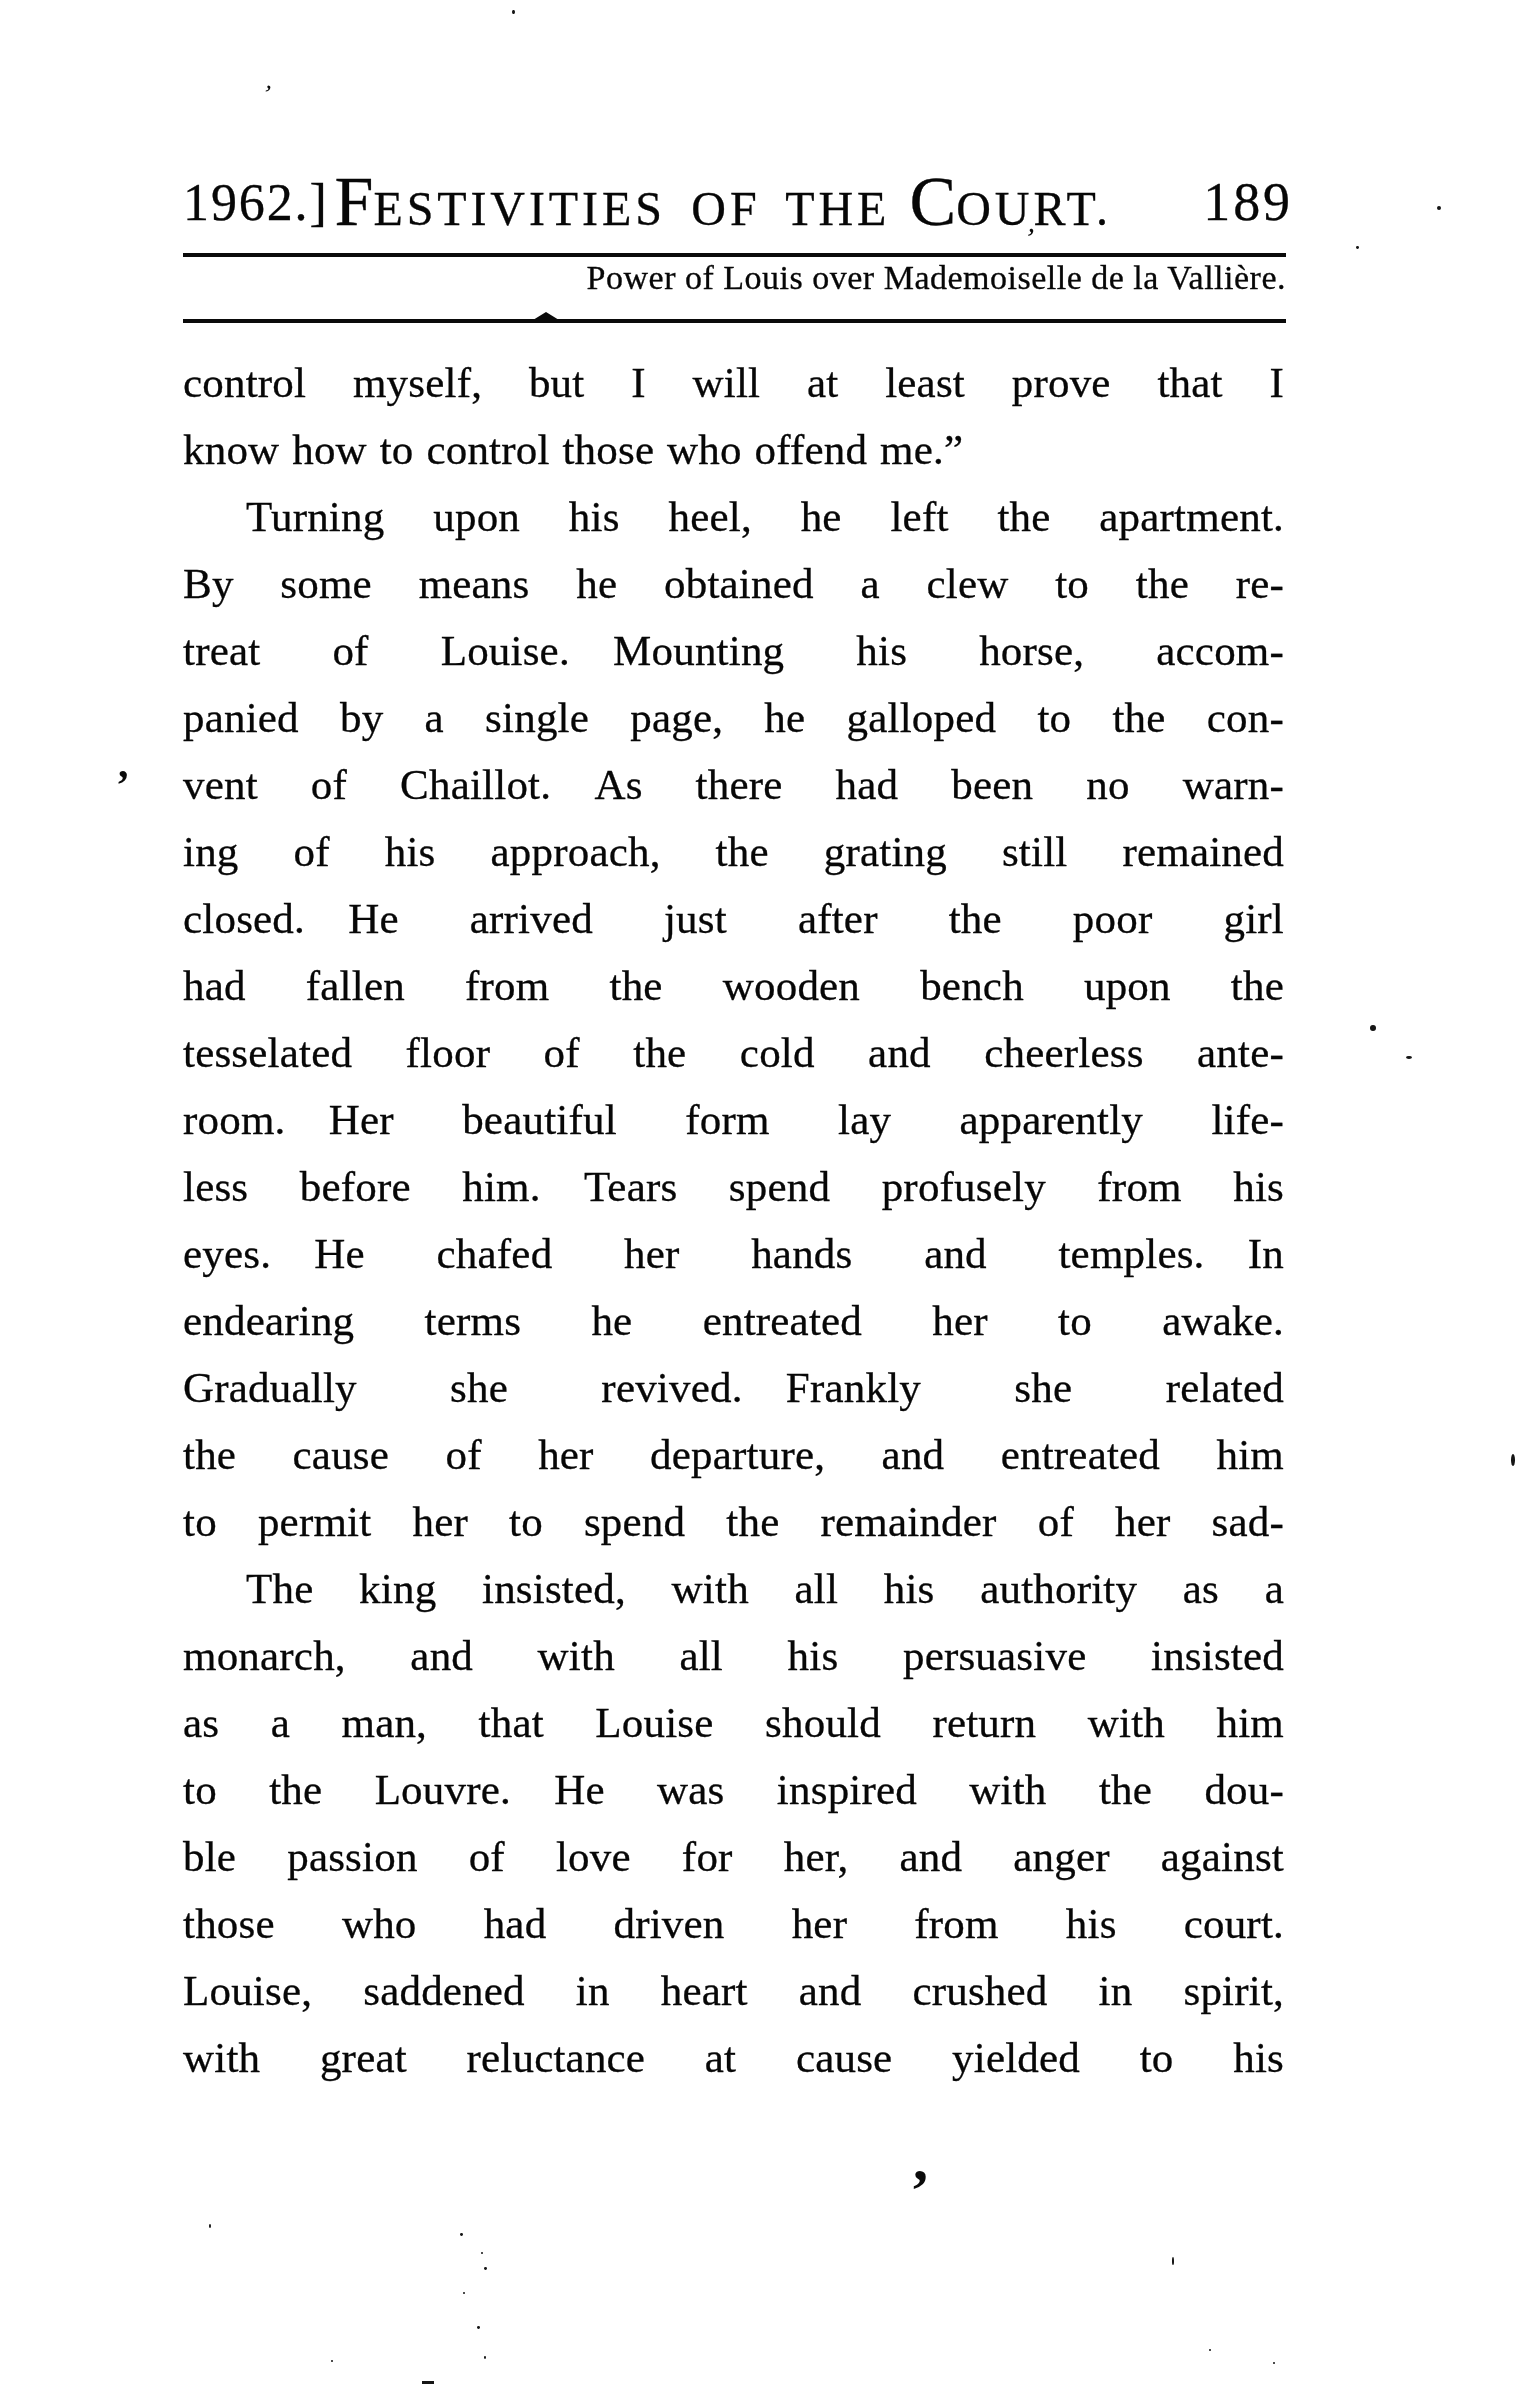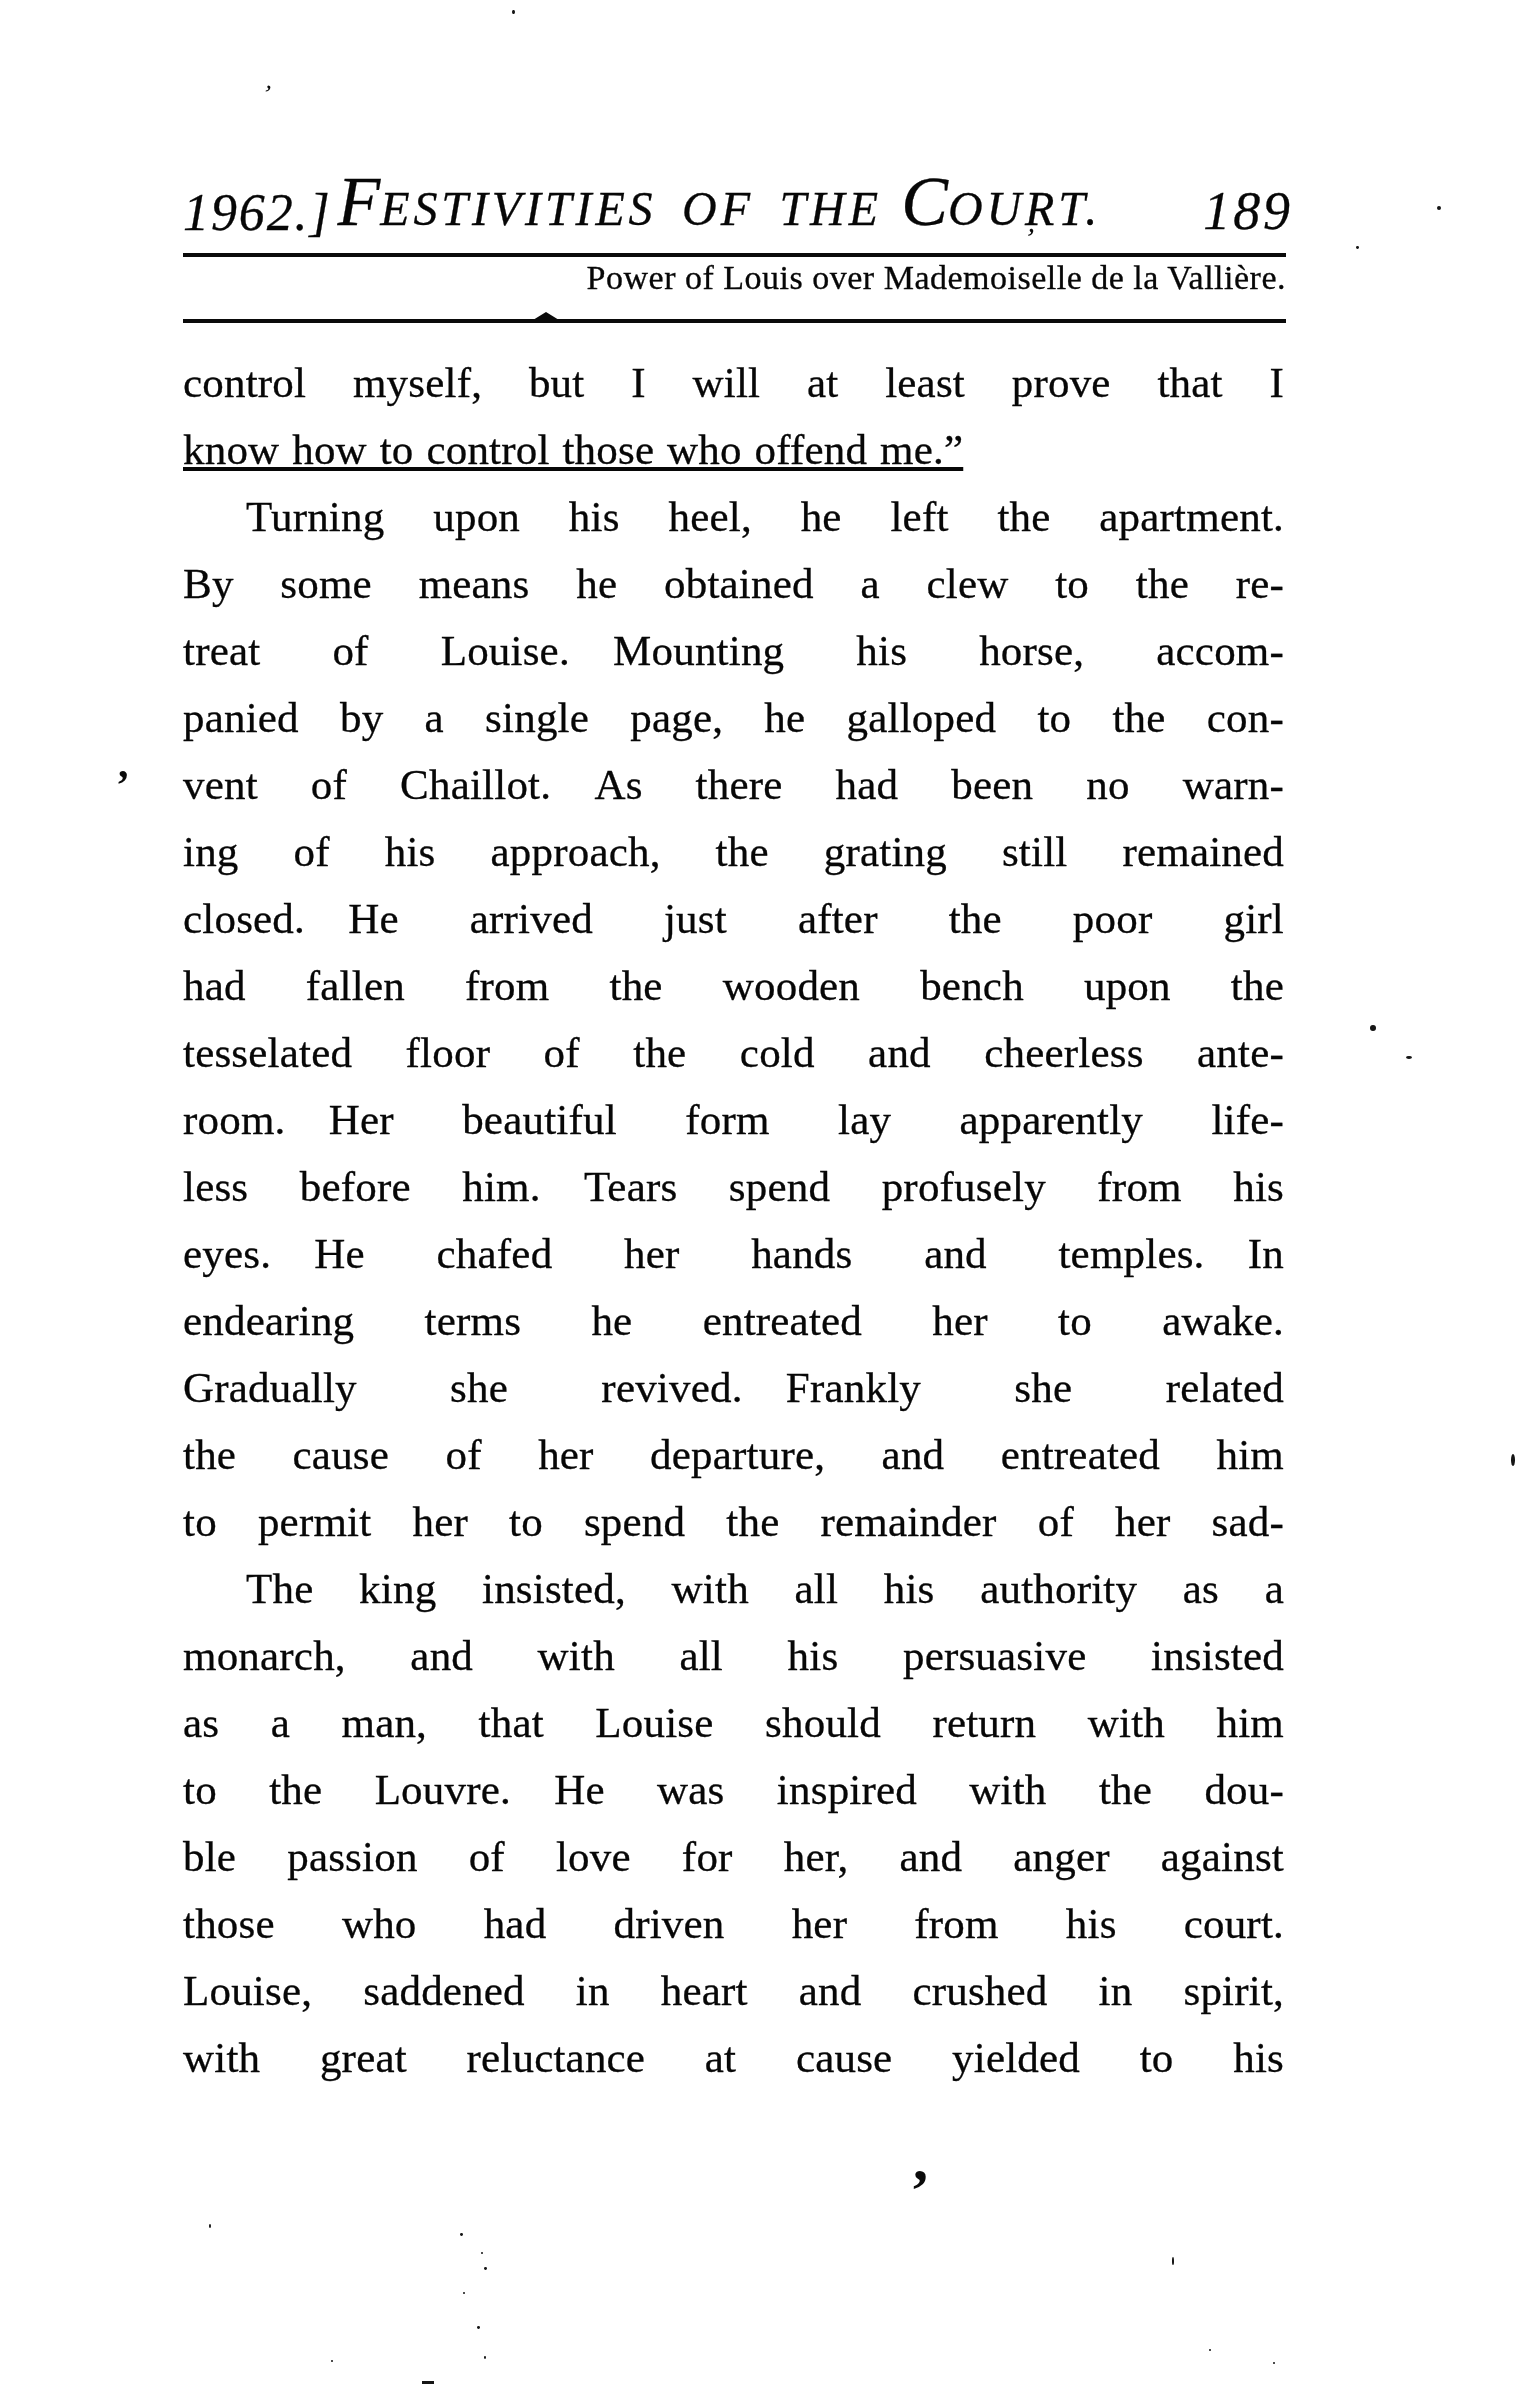--- a/index.html
+++ b/index.html
@@ -9,23 +9,22 @@
     position:relative;
     overflow:hidden;
     font-family:"Liberation Serif", serif;
     color:#070707;
   }
   .scan-page { position:absolute; inset:0; }
 
   
   .page-header {
     position:absolute; left:183px; top:162px; width:1110px;
-    display:flex; align-items:flex-end;
+    display:flex; align-items:center;
     white-space:nowrap;
-    font-style:italic;
     -webkit-text-stroke:0.3px #070707;
   }
   .hdr-date   { font-size:52px; letter-spacing:1.9px; }
   .hdr-title  { margin-left:5.8px; }
   .bigcap     { font-size:70px; }
   .smallcaps  { font-size:48px; letter-spacing:3.9px; word-spacing:9.7px; }
   .capgap     { margin-left:19.3px; }
   .hdr-page   { margin-left:auto; font-size:54px; letter-spacing:2.9px; }
 
   
@@ -55,21 +54,21 @@
     font-size:43px; line-height:67px;
     letter-spacing:0.2px; word-spacing:1.9px;
     -webkit-text-stroke:0.3px #070707;
   }
   .line {
     text-align:justify;
     text-align-last:justify;
     text-justify:inter-word;
     height:67px;
   }
-  .line.para-end { text-align-last:left;text-decoration:underline; }
+  .line.para-end { text-align-last:left; }
   .line.indent   { text-indent:63px; }
 
   
   .inkglyph {
     position:absolute;
     font-family:"Liberation Serif", serif;
     color:#0a0a0a;
     line-height:1;
   }
   .speck {

